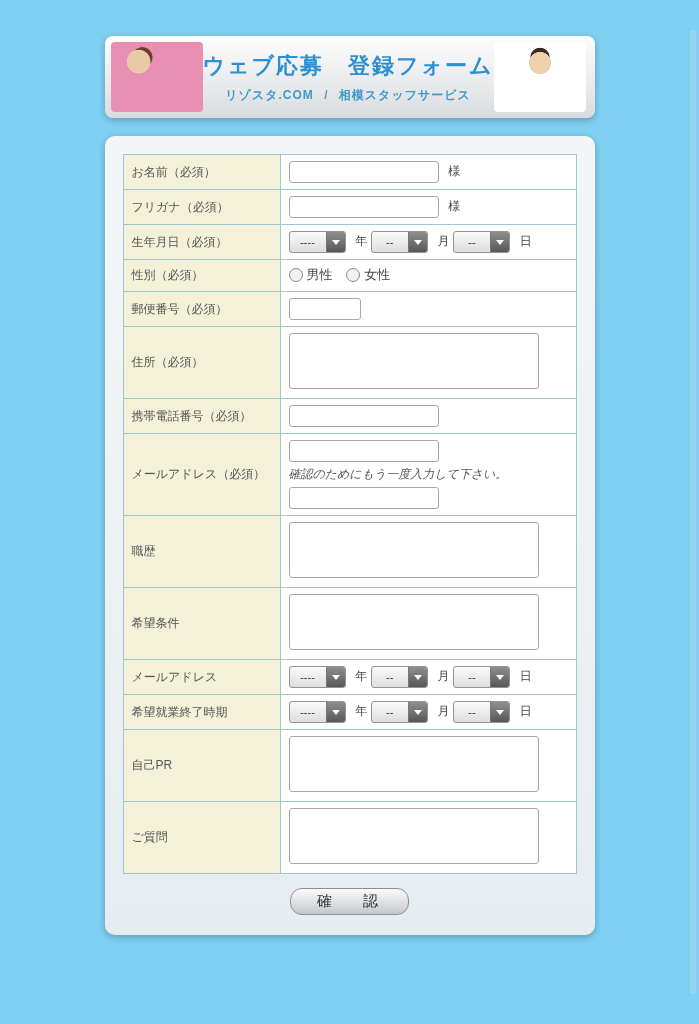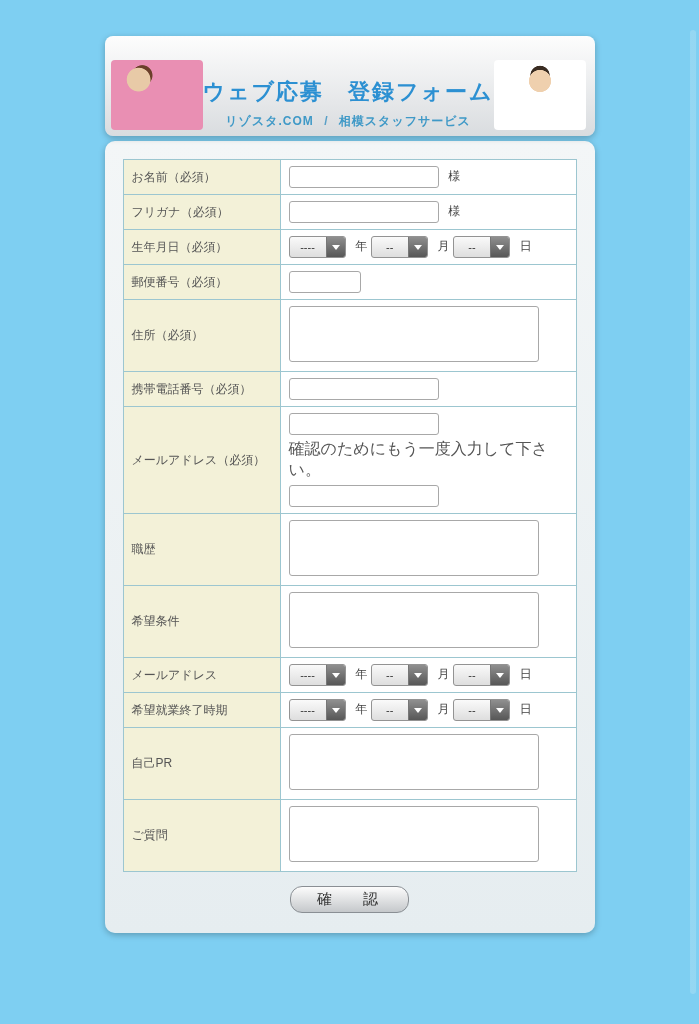--- a/index.html
+++ b/index.html
@@ -27,29 +27,29 @@
   .page{
     width:699px;
     margin:0 auto;
     padding:36px 0 40px;
     box-sizing:border-box;
   }
 
   
   .banner{
     width:490px;
-    margin:0 auto 5px;
+    margin:0 auto 18px;
     background:linear-gradient(var(--header-grad-top),var(--header-grad-bot));
     border-radius:8px;
     box-shadow:0 2px 6px rgba(0,0,0,.25);
     display:flex;
-    align-items:flex-end;
+    align-items:center;
     padding:6px 12px 6px 6px;
     box-sizing:border-box;
-    height:100px;
+    height:82px;
     position:relative;
     overflow:hidden;
   }
   .banner .img-left,.banner .img-right{
     width:92px;height:70px;
     border-radius:4px;
     flex:0 0 auto;
   }
   .banner .img-left{
     background:
@@ -105,21 +105,21 @@
     text-align:left;
   }
   table.form th{
     background:var(--label-bg);
     width:140px;
     font-size:12px;
     color:#555;
   }
   table.form td{background:var(--field-bg);}
   .suffix{margin-left:6px;font-size:12px;color:#444;}
-  .note{font-size:16px;color:#555;margin:4px 0;}
+  .note{font-size:12px;color:#555;margin:4px 0;font-style:italic;}
 
   
   .txt{
     border:1px solid #a8a8a8;
     border-radius:3px;
     height:22px;
     padding:0 6px;
     box-sizing:border-box;
     font-size:12px;
     background:#fff;
@@ -246,20 +246,33 @@
           <span class="suffix">月</span>
           <span class="sel">
                 <span class="val">--</span>
                 <span class="btn"></span>
               </span>
           <span class="suffix">日</span>
         </td>
       </tr>
 
 
+      <tr>
+        <th>性別（必須）</th>
+        <td>
+          <label class="radio-wrap">
+            <input type="radio" class="radio" name="g" style="">
+            <span>男性</span>
+          </label>
+          <label class="radio-wrap">
+            <input type="radio" class="radio" name="g" style="">
+            <span>女性</span>
+          </label>
+        </td>
+      </tr>
 
       <tr>
         <th>郵便番号（必須）</th>
         <td><input class="txt zip" style=""></td>
       </tr>
 
       <tr>
         <th>住所（必須）</th>
         <td><textarea class="area" style=""></textarea></td>
       </tr>

